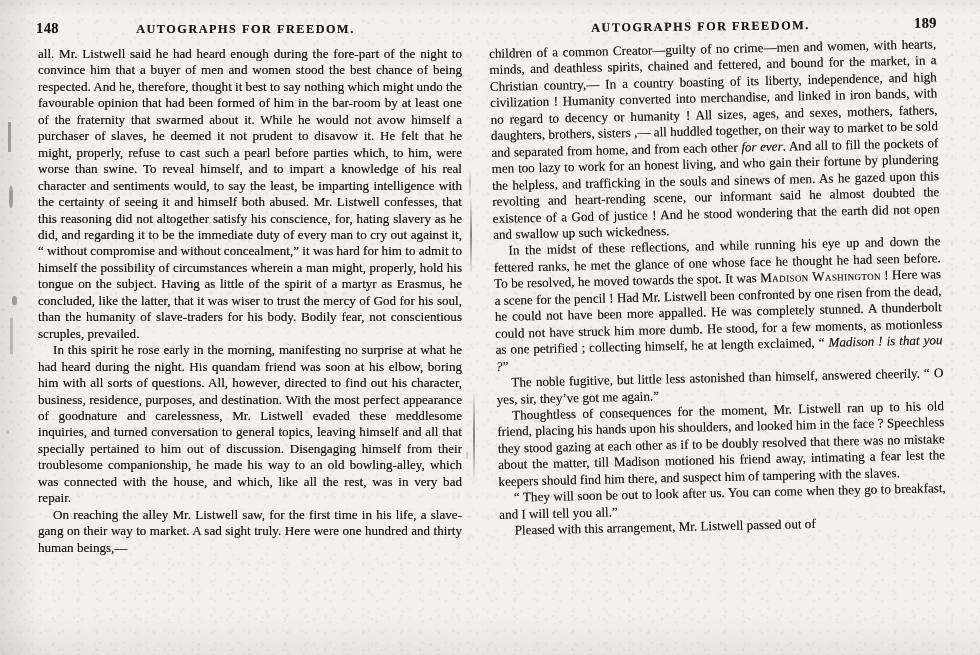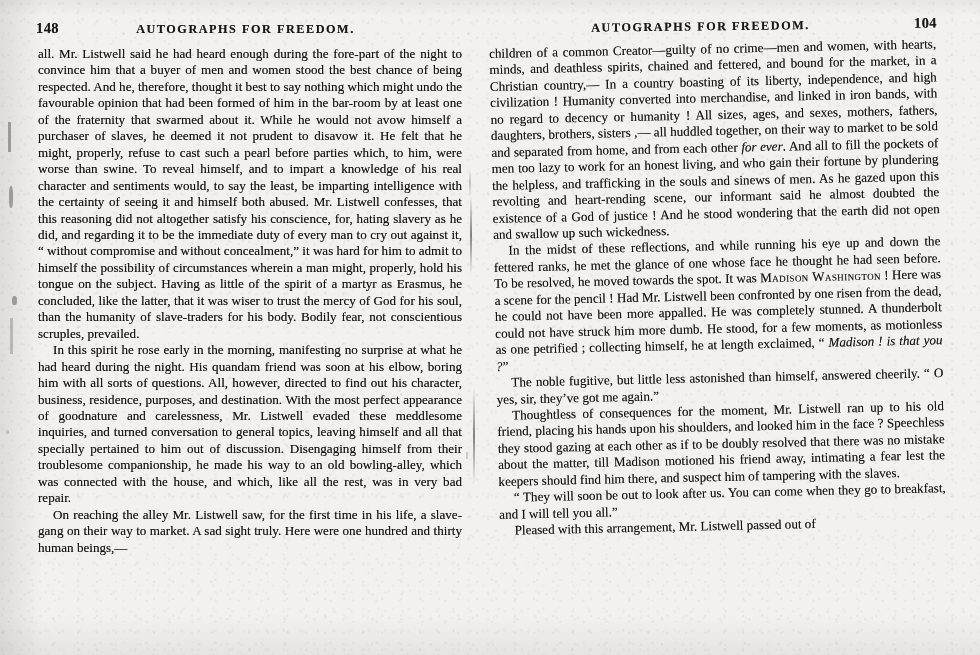--- a/index.html
+++ b/index.html
@@ -182,21 +182,21 @@
   <div class="fleck f5"></div>
   <div class="fleck f6"></div>
 
   <div class="head head-left">
     <span class="folio">148</span>
     <span class="running-title">AUTOGRAPHS FOR FREEDOM.</span>
   </div>
 
   <div class="head head-right">
     <span class="running-title">AUTOGRAPHS FOR FREEDOM.</span>
-    <span class="folio">104</span>
+    <span class="folio">189</span>
   </div>
 
   <div class="column col-left">
       <p class="no-indent"><span>all.  Mr. Listwell said he had heard enough during the fore-part of the night to convince him that a buyer of men and women stood the best chance of being respected.  And he, therefore, thought it best to say nothing which might undo the favourable opinion that had been formed of him in the bar-room by at least one of the fraternity that swarmed about it.  While he would not avow himself a purchaser of slaves, he deemed it not prudent to disavow it.  He felt that he might, properly, refuse to cast such a pearl before parties which, to him, were worse than swine.  To reveal himself, and to impart a knowledge of his real character and sentiments would, to say the least, be imparting intelligence with the certainty of seeing it and himself both abused.  Mr. Listwell confesses, that this reasoning did not altogether satisfy his conscience, for, hating slavery as he did, and regarding it to be the immediate duty of every man to cry out against it, “ without compromise and without concealment,” it was hard for him to admit to himself the possibility of circumstances wherein a man might, properly, hold his tongue on the subject.  Having as little of the spirit of a martyr as Erasmus, he concluded, like the latter, that it was wiser to trust the mercy of God for his soul, than the humanity of slave-traders for his body. Bodily fear, not conscientious scruples, prevailed.</span></p>
       <p><span>In this spirit he rose early in the morning, manifesting no surprise at what he had heard during the night.  His quandam friend was soon at his elbow, boring him with all sorts of questions.  All, however, directed to find out his character, business, residence, purposes, and destination.  With the most perfect appearance of goodnature and carelessness, Mr. Listwell evaded these meddlesome inquiries, and turned conversation to general topics, leaving himself and all that specially pertained to him out of discussion.  Disengaging himself from their troublesome companionship, he made his way to an old bowling-alley, which was connected with the house, and which, like all the rest, was in very bad repair.</span></p>
       <p><span>On reaching the alley Mr. Listwell saw, for the first time in his life, a slave-gang on their way to market.  A sad sight truly.  Here were one hundred and thirty human beings,—</span></p>
     </div>
 
   <div class="column col-right">
       <p class="no-indent"><span>children of a common Creator—guilty of no crime—men and women, with hearts, minds, and deathless spirits, chained and fettered, and bound for the market, in a Christian country,— In a country boasting of its liberty, independence, and high civilization !  Humanity converted into merchandise, and linked in iron bands, with no regard to decency or humanity !  All sizes, ages, and sexes, mothers, fathers, daughters, brothers, sisters ,— all huddled together, on their way to market to be sold and separated from home, and from each other </span><i>for ever</i><span>.  And all to fill the pockets of men too lazy to work for an honest living, and who gain their fortune by plundering the helpless, and trafficking in the souls and sinews of men.  As he gazed upon this revolting and heart-rending scene, our informant said he almost doubted the existence of a God of justice !  And he stood wondering that the earth did not open and swallow up such wickedness.</span></p>

